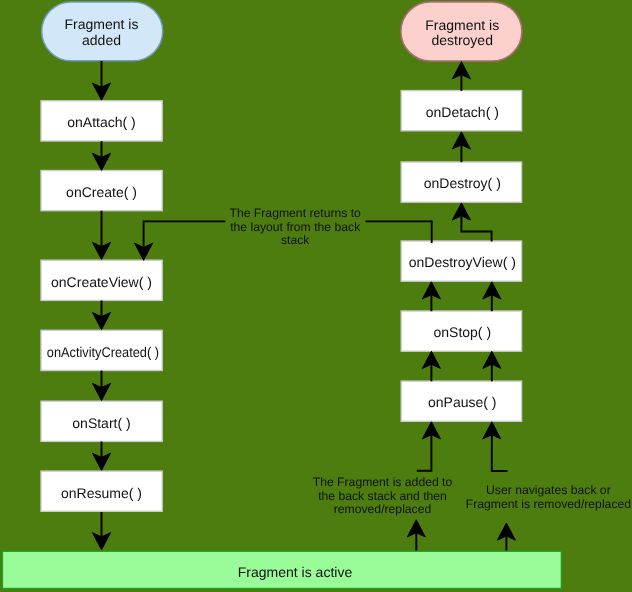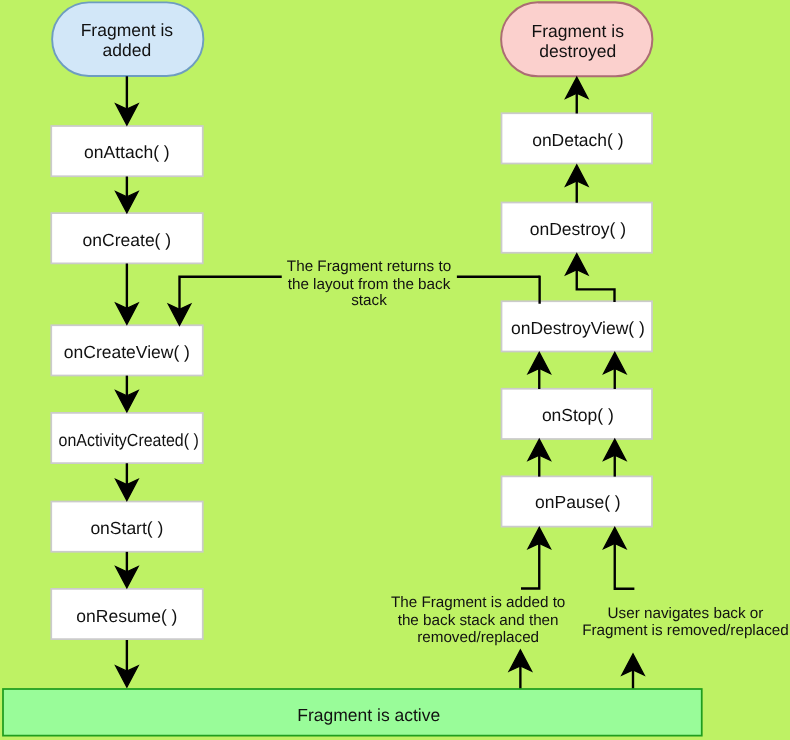--- a/index.html
+++ b/index.html
@@ -1,19 +1,19 @@
 <!DOCTYPE html>
 <html><head>
 <meta charset="utf-8">
 <title>Fragment Lifecycle</title>
 <style>
   html,body{margin:0;padding:0;background:#ffffff;}
   body{width:632px;height:592px;overflow:hidden;
        font-family:"Liberation Sans",sans-serif;}
-  #stage{position:relative;width:632px;height:592px;background:#bef264;}
+  #stage{position:relative;width:632px;height:592px;background:#4d7c0f;}
   svg{display:block;}
   text{-webkit-font-smoothing:antialiased;text-rendering:geometricPrecision;}
   .boxlabel{font-family:"Liberation Sans",sans-serif;font-size:14px;fill:#111111;}
   .annot{font-family:"Liberation Sans",sans-serif;font-size:12.2px;fill:#111111;}
 </style>
 </head>
 <body>
 
 <div id="stage">
 <svg width="632" height="592" viewBox="0 0 632 592" xmlns="http://www.w3.org/2000/svg">

